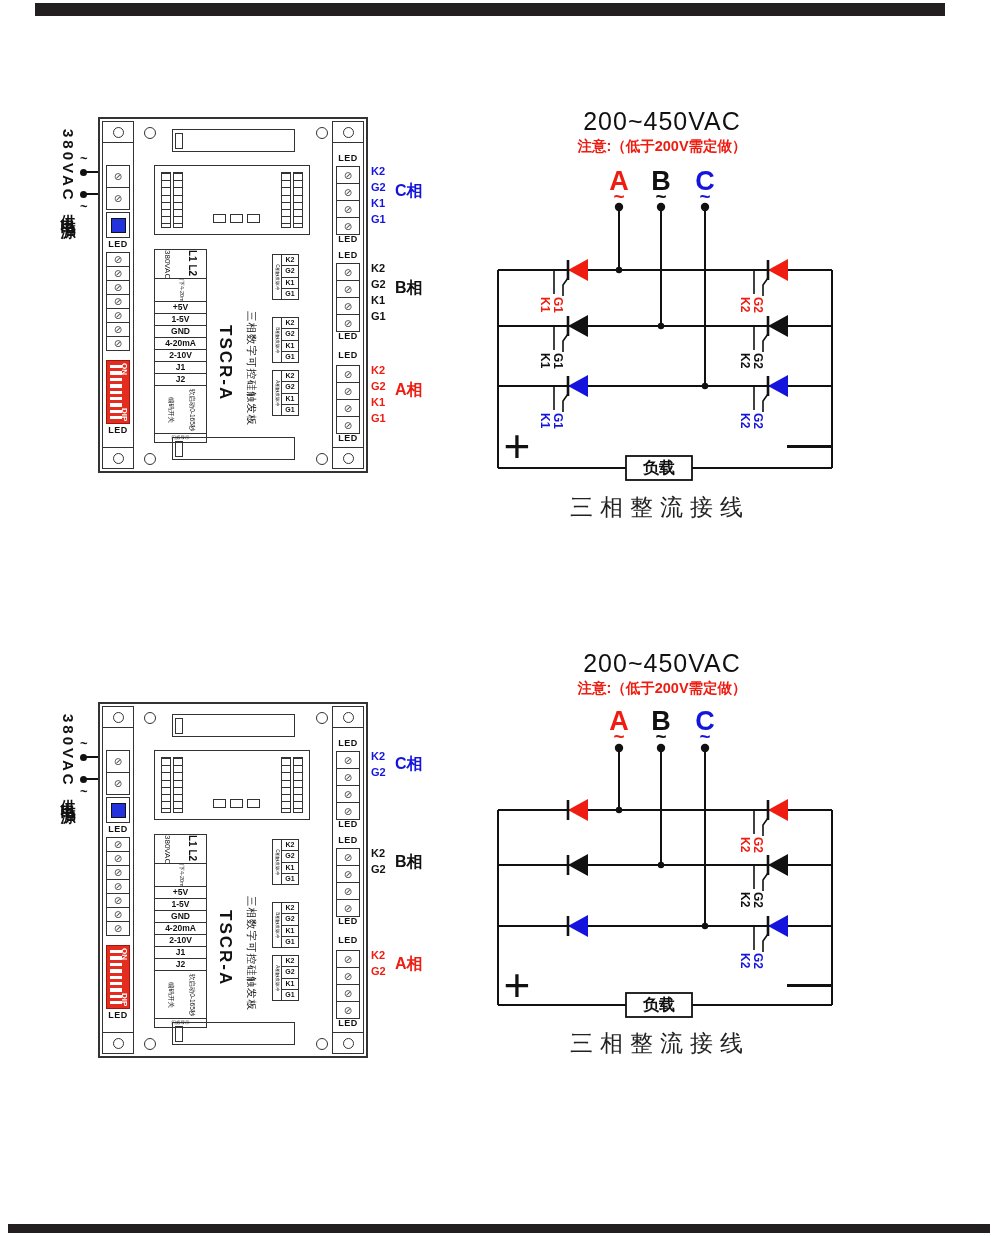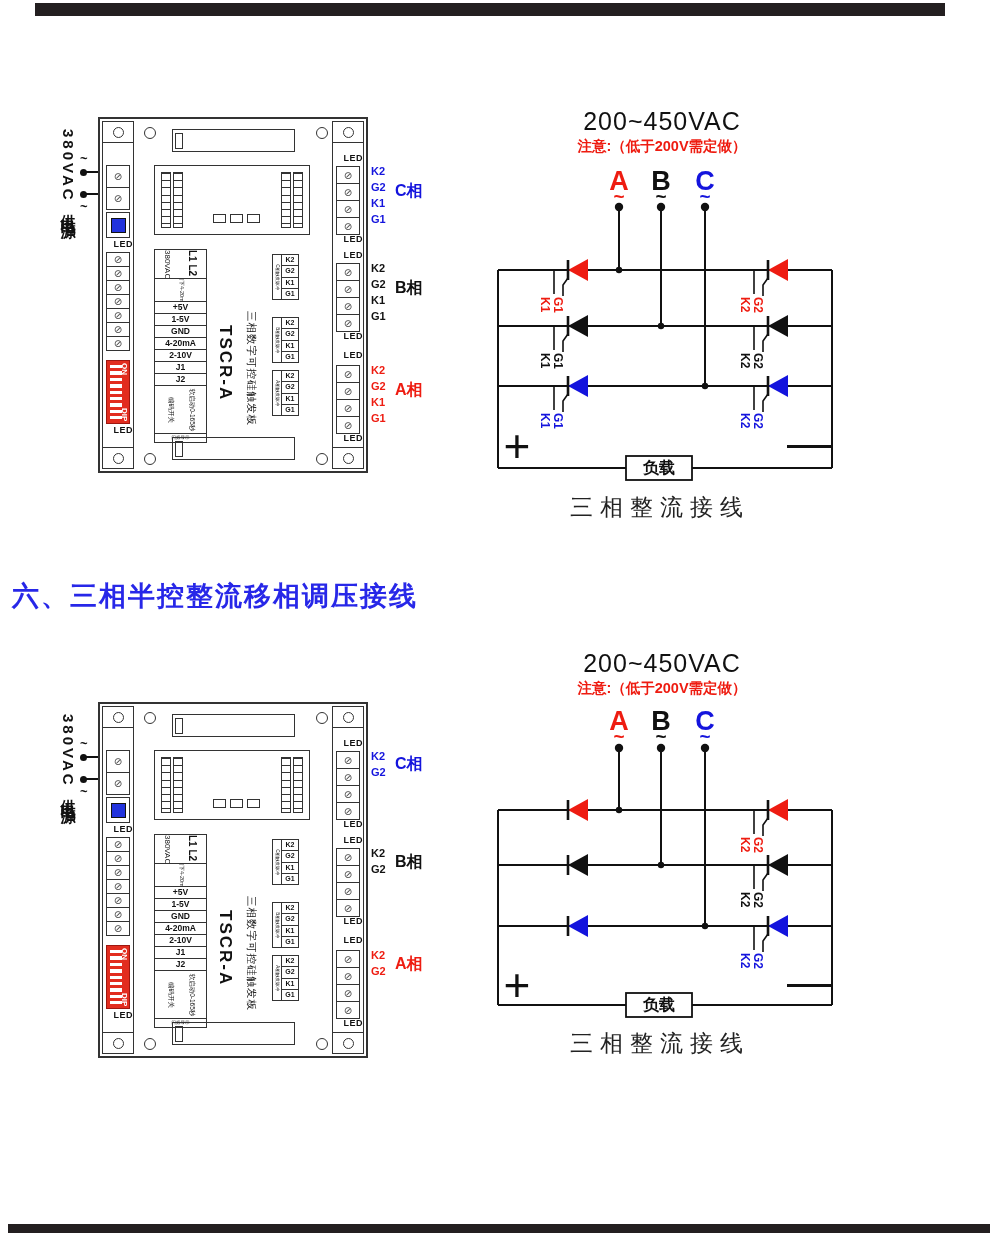--- a/index.html
+++ b/index.html
@@ -21,21 +21,21 @@
   .ear{position:absolute;left:0;right:0;height:20px;display:flex;align-items:center;justify-content:center;border-bottom:1px solid #333}
   .ear.bm{top:auto;bottom:0;border-bottom:none;border-top:1px solid #333}
   .hole{width:9px;height:9px;border:1.2px solid #333;border-radius:50%}
   .tb{position:absolute;left:3px;right:3px;border:1px solid #333;box-sizing:border-box;background:#fff}
   .sc{display:flex;align-items:center;justify-content:center;border-bottom:1px solid #333}
   .sc:last-child{border-bottom:none}
   .sc::after{content:"⊘";font-size:10px;color:#444}
   .t2 .sc{height:21px}.t7 .sc{height:13px}.t4 .sc{height:16px}
   .btnbox{position:absolute;left:3px;right:3px;top:90px;height:24px;border:1px solid #333;display:flex;align-items:center;justify-content:center}
   .bluesq{width:13px;height:13px;background:#2233dd;border:1px solid #111}
-  .ledl{position:absolute;left:0;right:0;text-align:right;font-weight:bold;font-size:9px;letter-spacing:.5px}
+  .ledl{position:absolute;left:0;right:0;text-align:center;font-weight:bold;font-size:9px;letter-spacing:.5px}
   .dipbox{position:absolute;left:3px;right:3px;top:238px;height:62px;background:#e22d1f;border:1px solid #9e1710}
   .bars{position:absolute;left:3px;top:4px;bottom:4px;width:12px;
         background:repeating-linear-gradient(180deg,#fff 0 3.4px,rgba(0,0,0,0) 3.4px 6.4px)}
   .dtx{position:absolute;right:0px;color:#fff;font-weight:bold;font-size:8px;writing-mode:vertical-rl;text-orientation:mixed}
   .hole2{position:absolute;width:10px;height:10px;border:1.2px solid #333;border-radius:50%}
   .conn{position:absolute;left:72px;width:123px;height:23px;border:1.2px solid #333;box-sizing:border-box}
   .conn i{position:absolute;left:2px;top:3px;width:6px;height:14px;border:1px solid #333;display:block}
   .disp{position:absolute;left:54px;top:46px;width:156px;height:70px;border:1.2px solid #333;box-sizing:border-box}
   .pins{position:absolute;top:6px;display:flex;gap:2px}
   .lad{width:10px;height:56px;border:1px solid #333;box-sizing:border-box;
@@ -85,21 +85,20 @@
   .caption{position:absolute;left:470px;width:380px;text-align:center;font-size:23px;letter-spacing:7px;
            color:#222;font-family:"Liberation Serif","DejaVu Serif",serif}
 </style>
 </head>
 <body>
 
 <div id="page">
   <div class="bar" style="left:35px;top:3px;width:910px;height:13px"></div>
   <div class="bar" style="left:8px;top:1224px;width:982px;height:9px"></div>
 
-  <div class="sec-title" style="top:578px">六、三相半控整流移相调压接线</div>
 
   <div class="board" style="top:117px">
     <div class="pwr">380VAC供电电源</div>
     <span class="ltl" style="top:34px">~</span>
     <div class="lead" style="top:54px">
         <i class="ldot"></i>
       </div>
     <div class="lead" style="top:76px">
         <i class="ldot"></i>
       </div>

